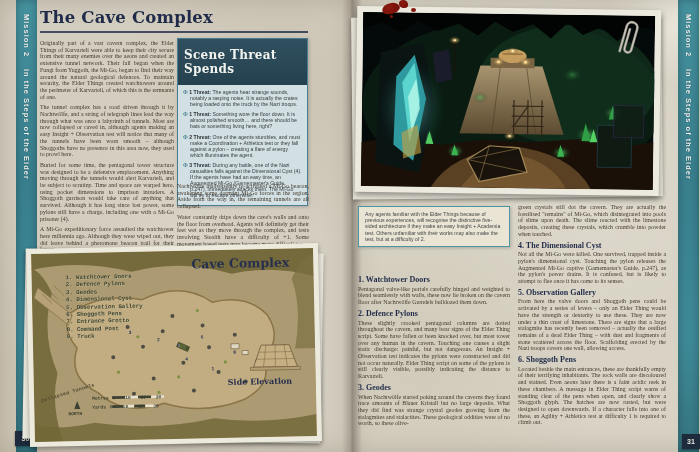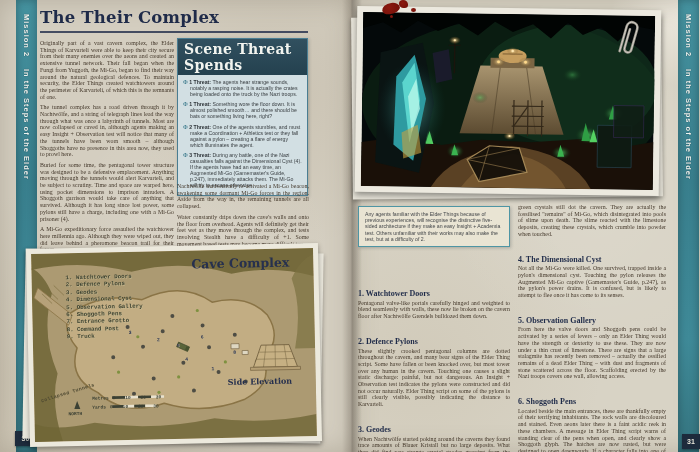--- a/index.html
+++ b/index.html
@@ -36,21 +36,21 @@
   .title-rule{position:absolute;left:40px;top:31px;width:268px;height:1.5px;background:#2a3550;opacity:.85;}
   .bodytext{font-size:5.9px;line-height:6.7px;color:#45392c;text-align:justify;}
   .bodytext p{margin:0 0 4px 0;}
   .intro-col{position:absolute;left:40px;top:40px;width:134px;}
   .after-col{position:absolute;left:177px;top:183px;width:132px;}
 
   
   .threat-box{position:absolute;left:177px;top:38px;width:131px;border:1.2px solid #4a7d92;background:#d2dfe3;
     box-shadow:1px 1px 3px rgba(40,50,55,.25);box-sizing:border-box;}
   .threat-banner{background:linear-gradient(180deg,#31505f,#24414f);color:#f2f4ef;font-family:"DejaVu Serif",serif;
-    font-weight:bold;font-size:14px;padding:2px 6px;letter-spacing:.3px;}
+    font-weight:bold;font-size:12px;padding:9px 6px;letter-spacing:.3px;}
   .threat-body{padding:4px 5px 2px 5px;font-family:"Liberation Sans",sans-serif;font-size:5.2px;line-height:6.1px;color:#3b4044;}
   .threat-item{margin:0 0 4px 0;padding-left:7px;text-indent:-7px;}
   .threat-item .bullet{color:#3f7d8e;font-size:5.6px;}
   .threat-item b{color:#2d3338;}
 
   
   .map-sheet-behind{position:absolute;left:24px;top:251px;width:298px;height:190px;background:#e9e6db;
     transform:rotate(1deg);box-shadow:0 2px 4px rgba(0,0,0,.3);}
   .map-frame{position:absolute;left:28px;top:246px;width:292px;height:198px;background:#ece9dd;padding:5px;
     box-sizing:border-box;transform:rotate(-1.2deg);box-shadow:0 2px 5px rgba(0,0,0,.35);}
@@ -89,21 +89,21 @@
   
   .callout-box{position:absolute;left:358px;top:206px;width:152px;border:1.5px solid #4e95a4;background:#e9e4d3;
     box-sizing:border-box;box-shadow:1px 1px 3px rgba(40,50,55,.25);}
   .callout-banner{background:linear-gradient(180deg,#53a0af,#448b9b);color:#f4f6f0;font-family:"DejaVu Serif",serif;
     font-weight:bold;font-size:8.5px;padding:3px 6px;letter-spacing:.3px;}
   .callout-body{padding:4px 6px;font-family:"Liberation Sans",sans-serif;font-size:5.2px;line-height:6.2px;color:#44474a;margin:0;}
 
   .col{position:absolute;font-size:5.9px;line-height:6.7px;color:#45392c;text-align:justify;}
   .col.r1{left:358px;top:272px;width:152px;}
   .col.r2{left:518px;top:204px;width:148px;}
-  .col h3{margin:19px 0 2px 0;font-family:"Liberation Serif",serif;font-weight:bold;font-size:8px;color:#1f2b49;text-align:left;}
+  .col h3{margin:5px 0 2px 0;font-family:"Liberation Serif",serif;font-weight:bold;font-size:8px;color:#1f2b49;text-align:left;}
   .col p{margin:0 0 2px 0;}
 </style>
 </head>
 <body>
 
 <div id="spread">
   <div class="page page-left"></div>
   <div class="page page-right"></div>
   <div class="gutter"></div>
 
@@ -111,21 +111,21 @@
     <span>Mission 2</span>
     <span>In the Steps of the Elder</span>
   </div>
   <div class="spine-tab right">
     <span>Mission 2</span>
     <span>In the Steps of the Elder</span>
   </div>
   <div class="pagenum-tab left">30</div>
   <div class="pagenum-tab right">31</div>
 
-  <h1 class="main-title">The Their Complex</h1>
+  <h1 class="main-title">The Cave Complex</h1>
   <div class="title-rule"></div>
 
   <div class="intro-col bodytext">
     <p>Originally part of a vast cavern complex, the Elder Things of Karvarteli were able to keep their city secure from their many enemies over the aeons and created an extensive tunnel network. Their fall began when the Fungi from Yuggoth, the Mi-Go, began to find their way around the natural geological defences. To maintain security, the Elder Things created watchtowers around the perimeter of Karvarteli, of which this is the remnants of one.</p>
     <p>The tunnel complex has a road driven through it by Nachtwölfe, and a string of telegraph lines lead the way through what was once a labyrinth of tunnels. Most are now collapsed or caved in, although agents making an easy Insight + Observation test will notice that many of the tunnels have been worn smooth – although Shoggoths have no presence in this area now, they used to prowl here.</p>
     <p>Buried for some time, the pentagonal tower structure was designed to be a defensive emplacement. Anything moving through the tunnels would alert Karvarteli, and be subject to scrutiny. Time and space are warped here, using pocket dimensions to imprison intruders. A Shoggoth garrison would take care of anything that survived. Although it has long since lost power, some pylons still have a charge, including one with a Mi-Go prisoner (4).</p>
     <p>A Mi-Go expeditionary force assaulted the watchtower here millennia ago. Although they were wiped out, they did leave behind a pheromone beacon trail for their forces.</p>
   </div>
 
   <div class="threat-box">

